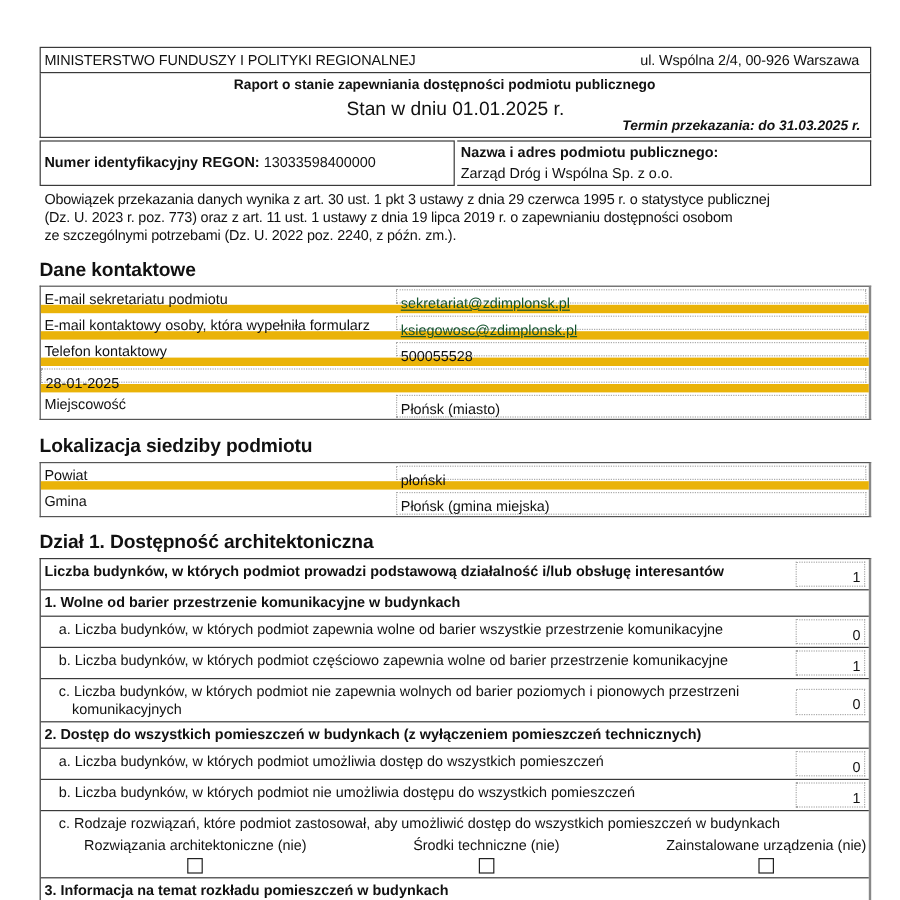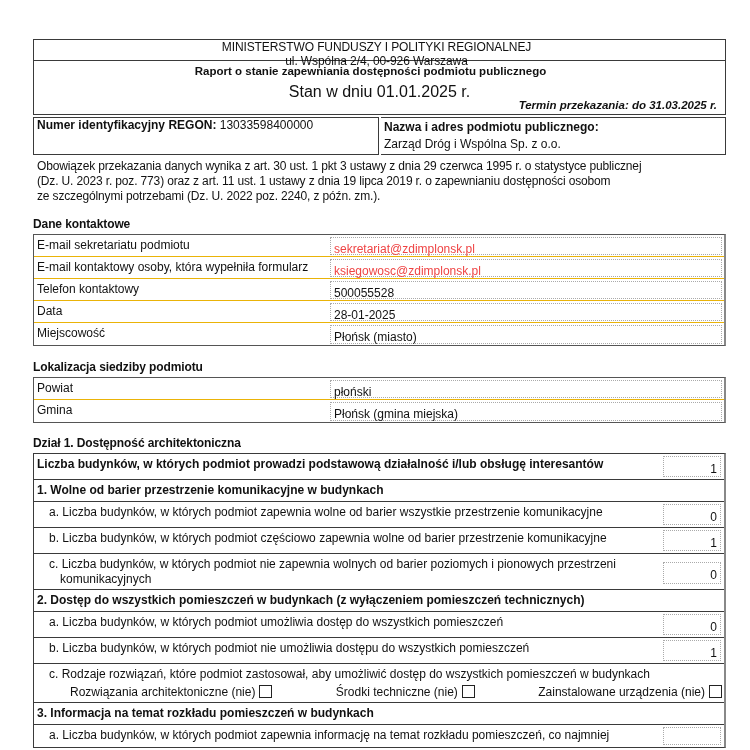--- a/index.html
+++ b/index.html
@@ -1,47 +1,47 @@
 <!DOCTYPE html>
 <html><head>
 <meta charset="utf-8">
 <style>
   html, body { margin: 0; padding: 0; background: #ffffff; }
   body {
     width: 750px; height: 750px; overflow: hidden; position: relative;
     font-family: "Liberation Sans", sans-serif; color: #111111; font-size: 12px;
   }
   .page { position: absolute; left: 33px; top: 39px; width: 693px; }
-  .hdr-top { display: flex; justify-content: space-between; height: 22px; align-items: center; padding: 0 9px 0 3px; border: 1px solid #3a3a3a; box-sizing: border-box; font-size: 12px; letter-spacing: -0.1px; flex-direction: column; }
+  .hdr-top { display: flex; justify-content: space-between; height: 22px; align-items: center; padding: 0 9px 0 3px; border: 1px solid #3a3a3a; box-sizing: border-box; font-size: 12px; letter-spacing: -0.1px; }
   .hdr-mid { border: 1px solid #3a3a3a; border-top: none; box-sizing: border-box; height: 54px; position: relative; }
   .hdr-mid .t1 { position: absolute; top: 4px; left: 0; right: 18px; text-align: center; font-weight: bold; font-size: 11.5px; }
   .hdr-mid .t2 { position: absolute; top: 22px; left: 0; right: 0; text-align: center; font-size: 16px; }
   .hdr-mid .t3 { position: absolute; top: 38px; right: 8px; font-weight: bold; font-style: italic; font-size: 11.5px; }
   .hdr-bot { display: flex; height: 38px; margin-top: 2px; }
-  .hdr-bot .l { width: 346px; border: 1px solid #3a3a3a; box-sizing: border-box; padding: 0 3px; font-size: 12px; }
+  .hdr-bot .l { width: 346px; border: 1px solid #3a3a3a; box-sizing: border-box; padding: 10px 3px; font-size: 12px; }
   .hdr-bot .r { flex: 1; border: 1px solid #3a3a3a; border-left: none; margin-left: 2px; box-sizing: border-box; padding: 2px 3px; font-size: 12px; }
   .hdr-bot .r .lbl { font-weight: bold; }
   b { font-weight: bold; }
   .legal { margin-top: 4px; padding-left: 4px; font-size: 12px; line-height: 15px; letter-spacing: -0.15px; }
-  .sec-title { font-weight: bold; font-size: 12px; margin: 0 0 3px 0; letter-spacing: -0.1px; }
+  .sec-title { font-weight: bold; font-size: 16px; margin: 0 0 3px 0; letter-spacing: -0.1px; }
   .tbl { border: 1px solid #555555; border-right: 2px solid #888888; box-sizing: border-box; }
-  .kv { display: flex; height: 22px; border-bottom: 1px solid #eab308; box-sizing: border-box; align-items: stretch; }
+  .kv { display: flex; height: 22px; border-bottom: 7px solid #eab308; box-sizing: border-box; align-items: stretch; }
   .kv:last-child { border-bottom: none; }
   .kv .k { width: 296px; padding: 3px 3px 0; font-size: 12px; box-sizing: border-box; }
   .kv .v { flex: 1; margin: 2px 2px 1px 0; border: 1px dotted #aaaaaa; padding: 4px 3px 0; font-size: 12px; box-sizing: border-box; }
-  .kv .v a { color: #ef4444; }
+  .kv .v a { color: #14532d; text-decoration: underline; }
   .row { display: flex; align-items: stretch; border-bottom: 1px solid #3a3a3a; box-sizing: border-box; min-height: 22px; }
   .row:last-child { border-bottom: none; }
   .row .lbl { flex: 1; padding: 3px 3px 0; font-size: 12px; box-sizing: border-box; line-height: 15px; }
   .row.sub .lbl { padding-left: 15px; }
   .row.sub .lbl .cont { padding-left: 11px; display: block; }
   .row .num { width: 58px; margin: 2px 3px 2px 0; border: 1px dotted #aaaaaa; box-sizing: border-box; text-align: right; padding: 5px 3px 0 0; font-size: 12px; }
   .row.bold .lbl { font-weight: bold; }
   .cbrow { display: flex; justify-content: space-between; padding: 1px 2px 3px 36px; font-size: 12px; }
-  .cb { display: inline-flex; align-items: flex-start; gap: 4px; }
+  .cb { display: inline-flex; align-items: center; gap: 4px; flex-direction: column; }
   .cb .box14 { width: 13px; height: 13px; border: 1.5px solid #222222; box-sizing: border-box; display: inline-block; }
   .sec1 { border: 1px solid #3a3a3a; border-right: 2px solid #888888; box-sizing: border-box; }
 </style>
 </head>
 <body>
 
 <div class="page">
 
   <div class="hdr-top">
     <span>MINISTERSTWO FUNDUSZY I POLITYKI REGIONALNEJ</span>
@@ -78,21 +78,20 @@
       </div>
       <div class="kv">
         <div class="k">E-mail kontaktowy osoby, która wypełniła formularz</div>
         <div class="v"><a>ksiegowosc@zdimplonsk.pl</a></div>
       </div>
       <div class="kv">
         <div class="k">Telefon kontaktowy</div>
         <div class="v">500055528</div>
       </div>
       <div class="kv">
-        <div class="k">Data</div>
         <div class="v">28-01-2025</div>
       </div>
       <div class="kv">
         <div class="k">Miejscowość</div>
         <div class="v">Płońsk (miasto)</div>
       </div>
     </div>
   </div>
 
   <div style="margin-top:14px">

